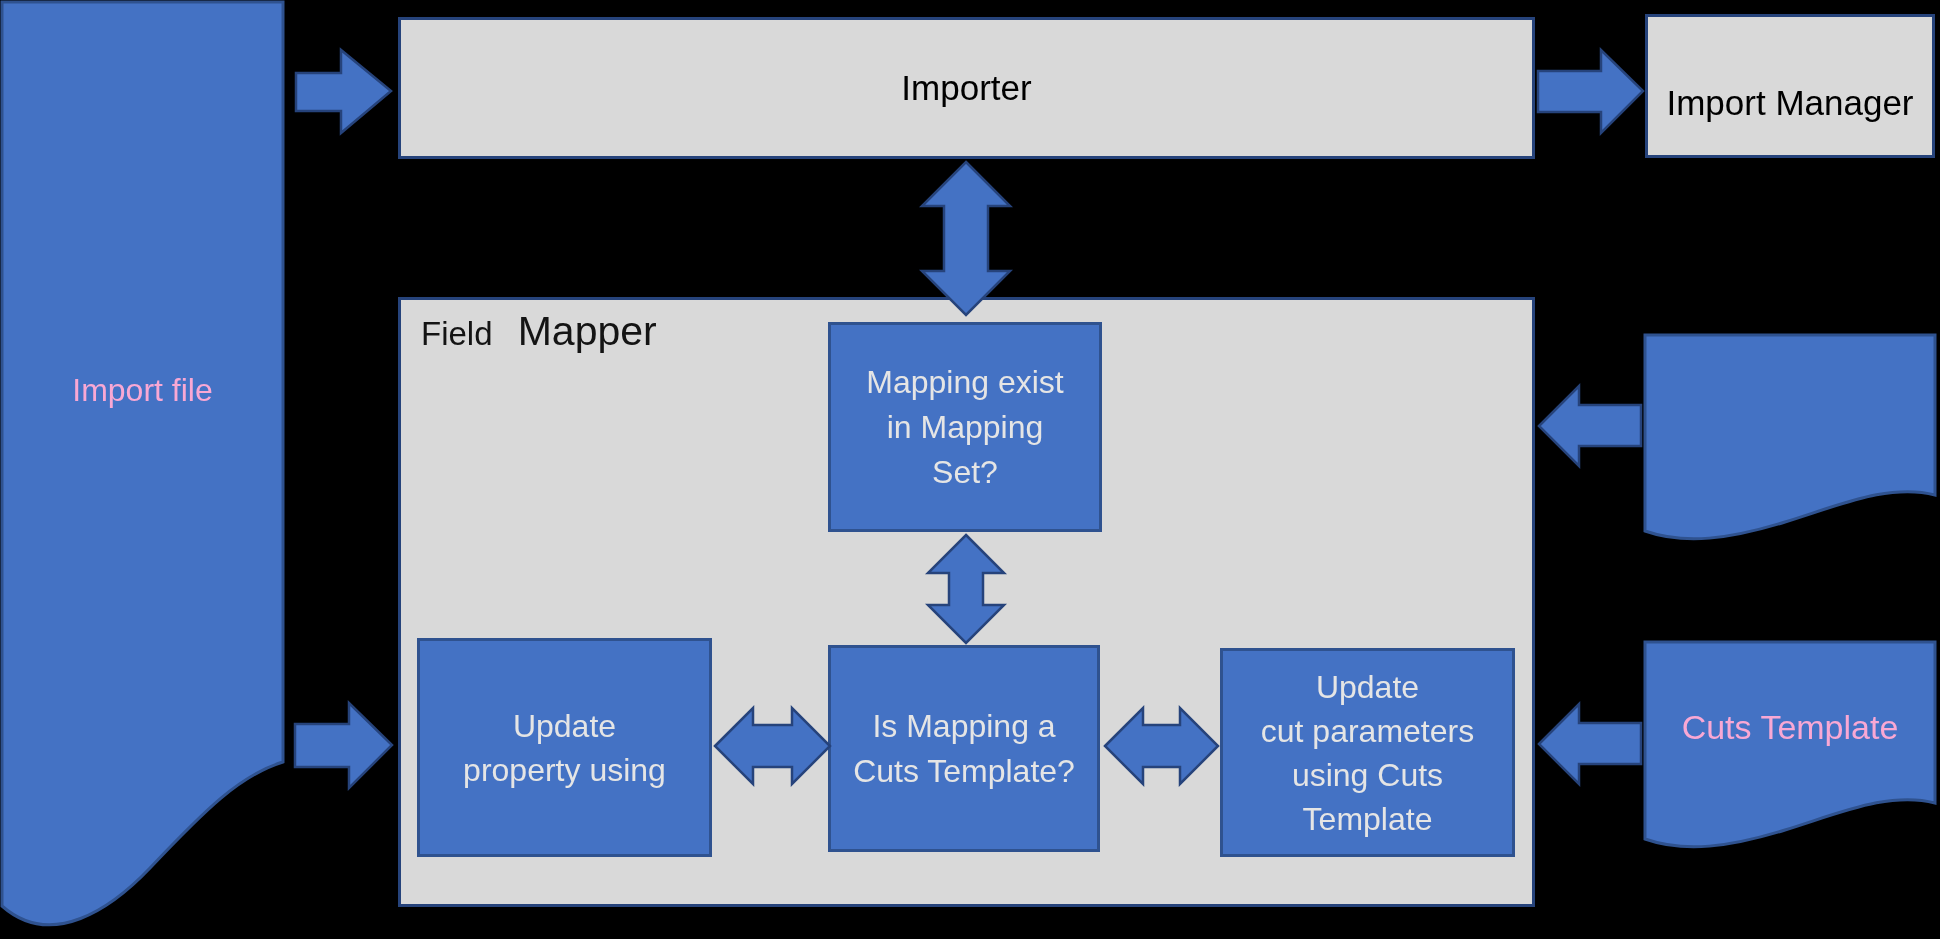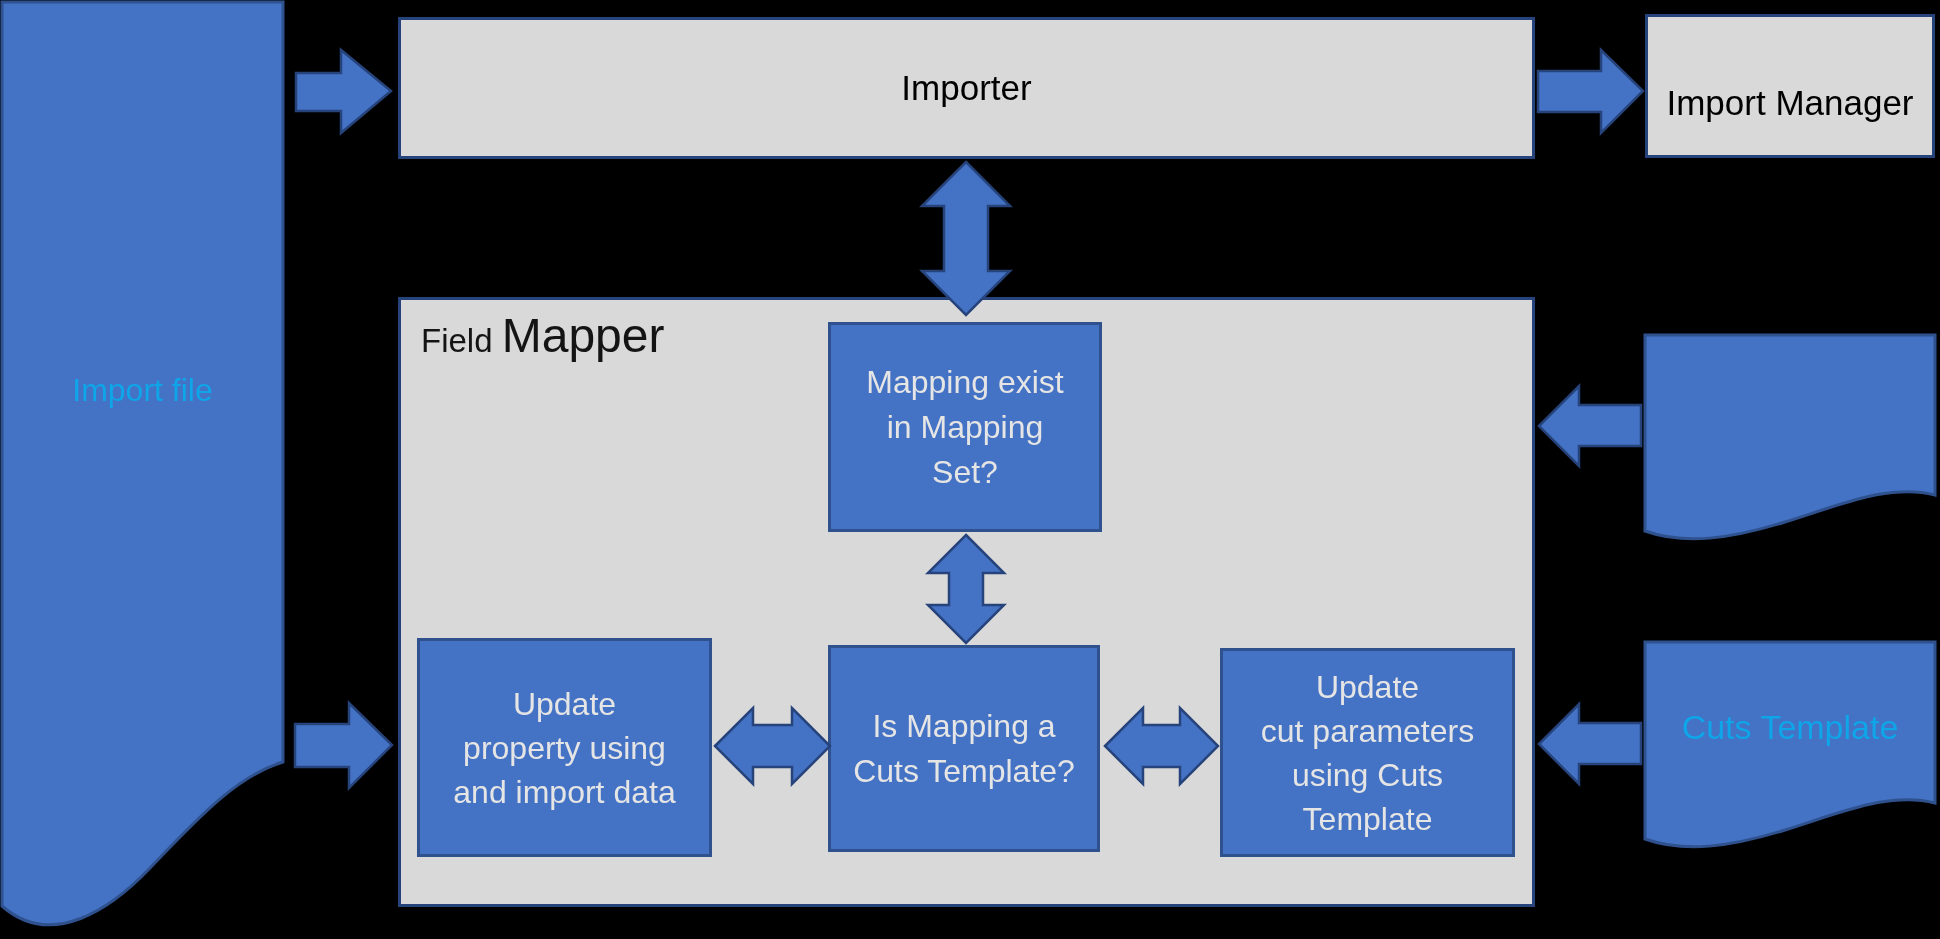--- a/index.html
+++ b/index.html
@@ -17,24 +17,24 @@
   .bluebox{position:absolute;background:#4472C4;border:3px solid #2F528F;
            box-sizing:border-box;display:flex;flex-direction:column;
            align-items:center;justify-content:center;color:#e5e5e5;
            font-size:32px;line-height:45px;text-align:center;}
 
   
   .container-box{position:absolute;background:#D9D9D9;border:3px solid #26437B;
                  box-sizing:border-box;color:#141414;}
   .fm-label{position:absolute;left:20px;top:8px;white-space:nowrap;}
   .fm-small{font-size:33px;}
-  .fm-large{font-size:48px;}
+  .fm-large{font-size:41px;margin-left:16px;}
 
   
-  .shape-label{position:absolute;color:#0ea5e9;text-align:center;
+  .shape-label{position:absolute;color:#f9a8d4;text-align:center;
                display:flex;flex-direction:column;align-items:center;justify-content:center;}
 
   .t-importer{font-size:35px;}
   .t-manager{font-size:35px;margin-top:33px;}
   .t-docs{font-size:34px;line-height:49px;}
 
   svg.overlay{position:absolute;left:0;top:0;z-index:5;pointer-events:none;}
   .boxes{position:absolute;inset:0;z-index:2;}
   .labels{position:absolute;inset:0;z-index:8;}
 
@@ -68,21 +68,20 @@
     </div>
 
     <div class="bluebox" style="left:828px;top:645px;width:272px;height:207px;">
       <span>Is Mapping a</span>
       <span>Cuts Template?</span>
     </div>
 
     <div class="bluebox" style="left:417px;top:638px;width:295px;height:219px;line-height:44px;">
       <span>Update</span>
       <span>property using</span>
-      <span>and import data</span>
     </div>
 
     <div class="bluebox" style="left:1220px;top:648px;width:295px;height:209px;line-height:44px;">
       <span>Update</span>
       <span>cut parameters</span>
       <span>using Cuts</span>
       <span>Template</span>
     </div>
   </div>
 

